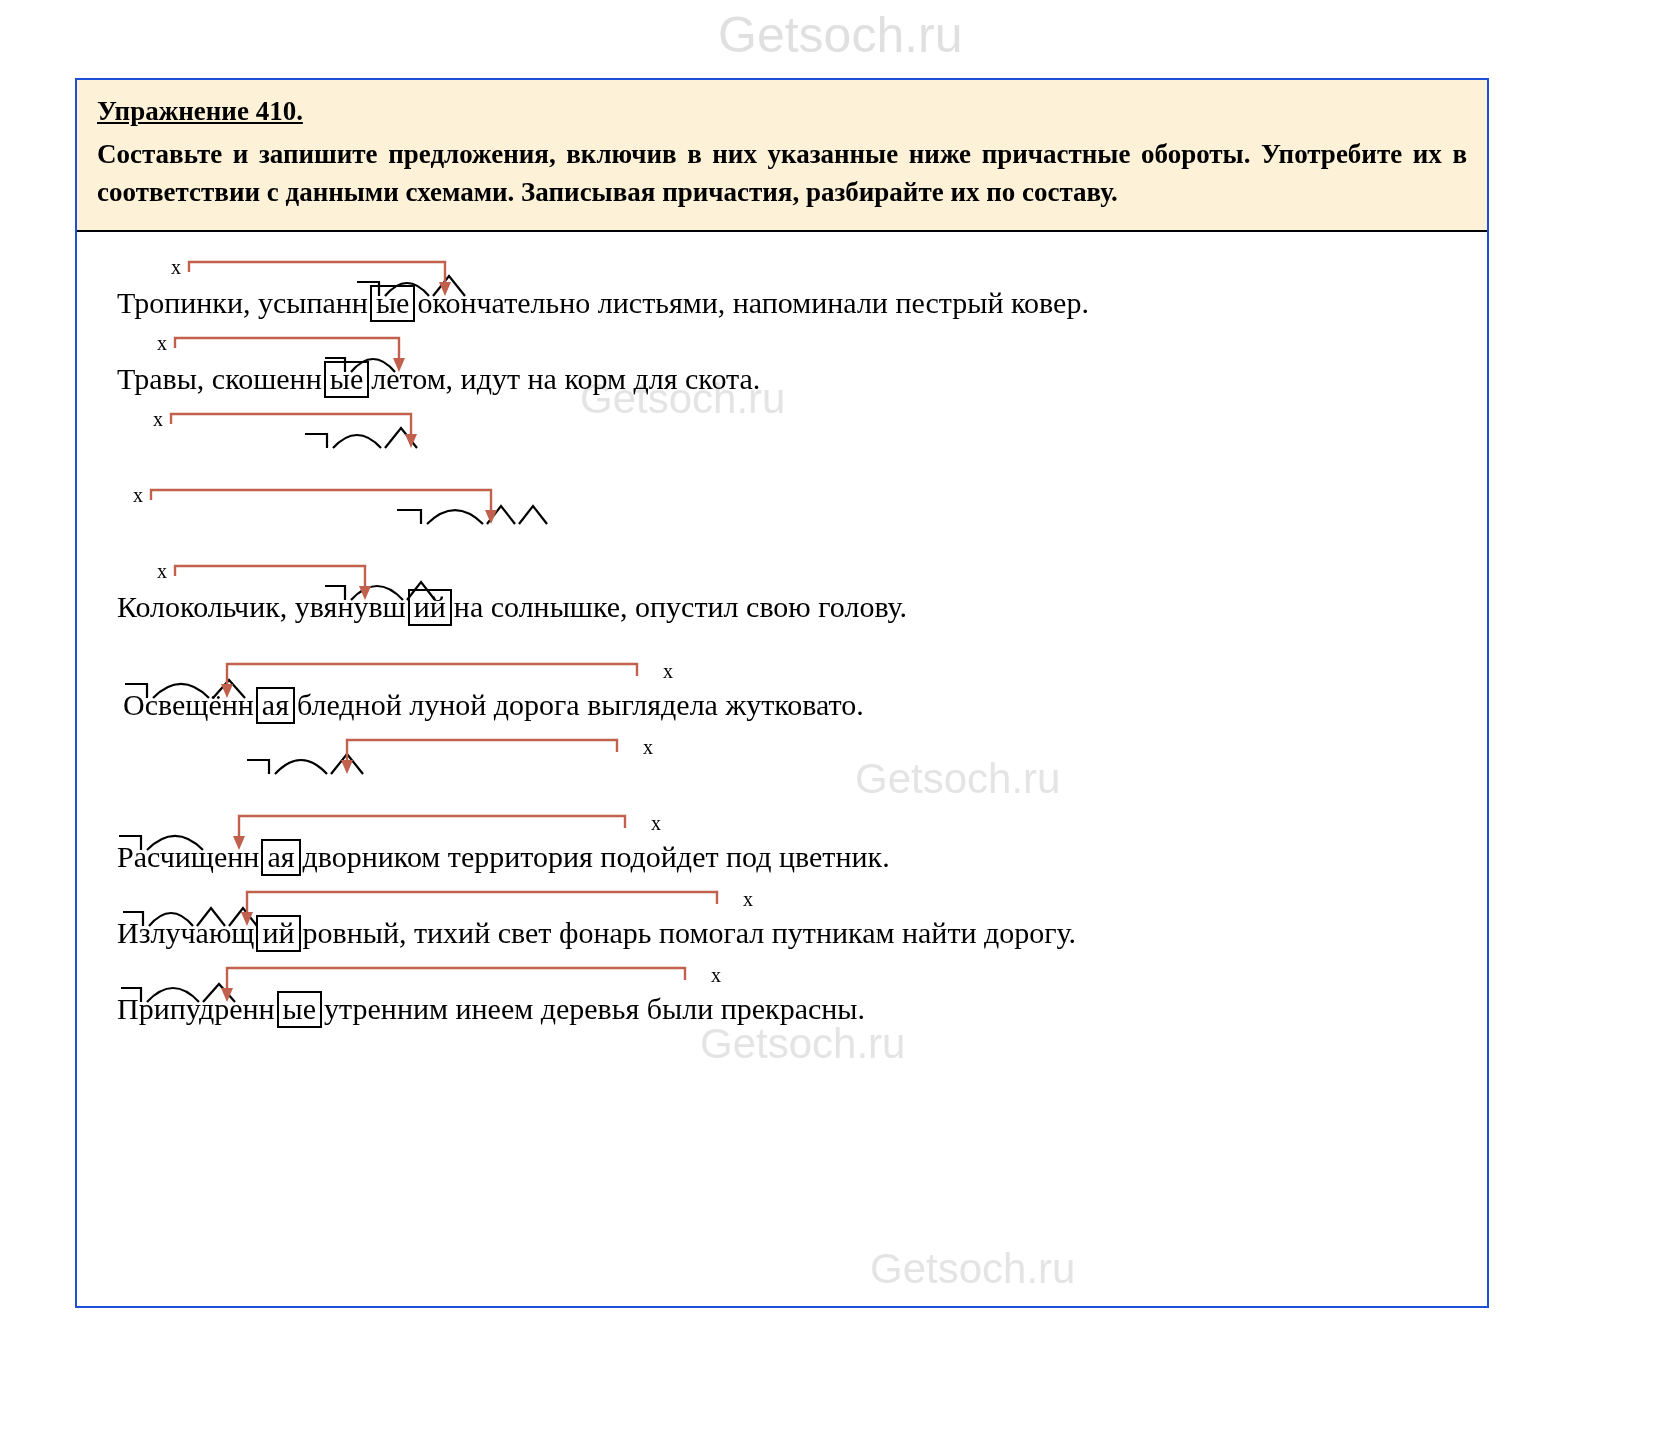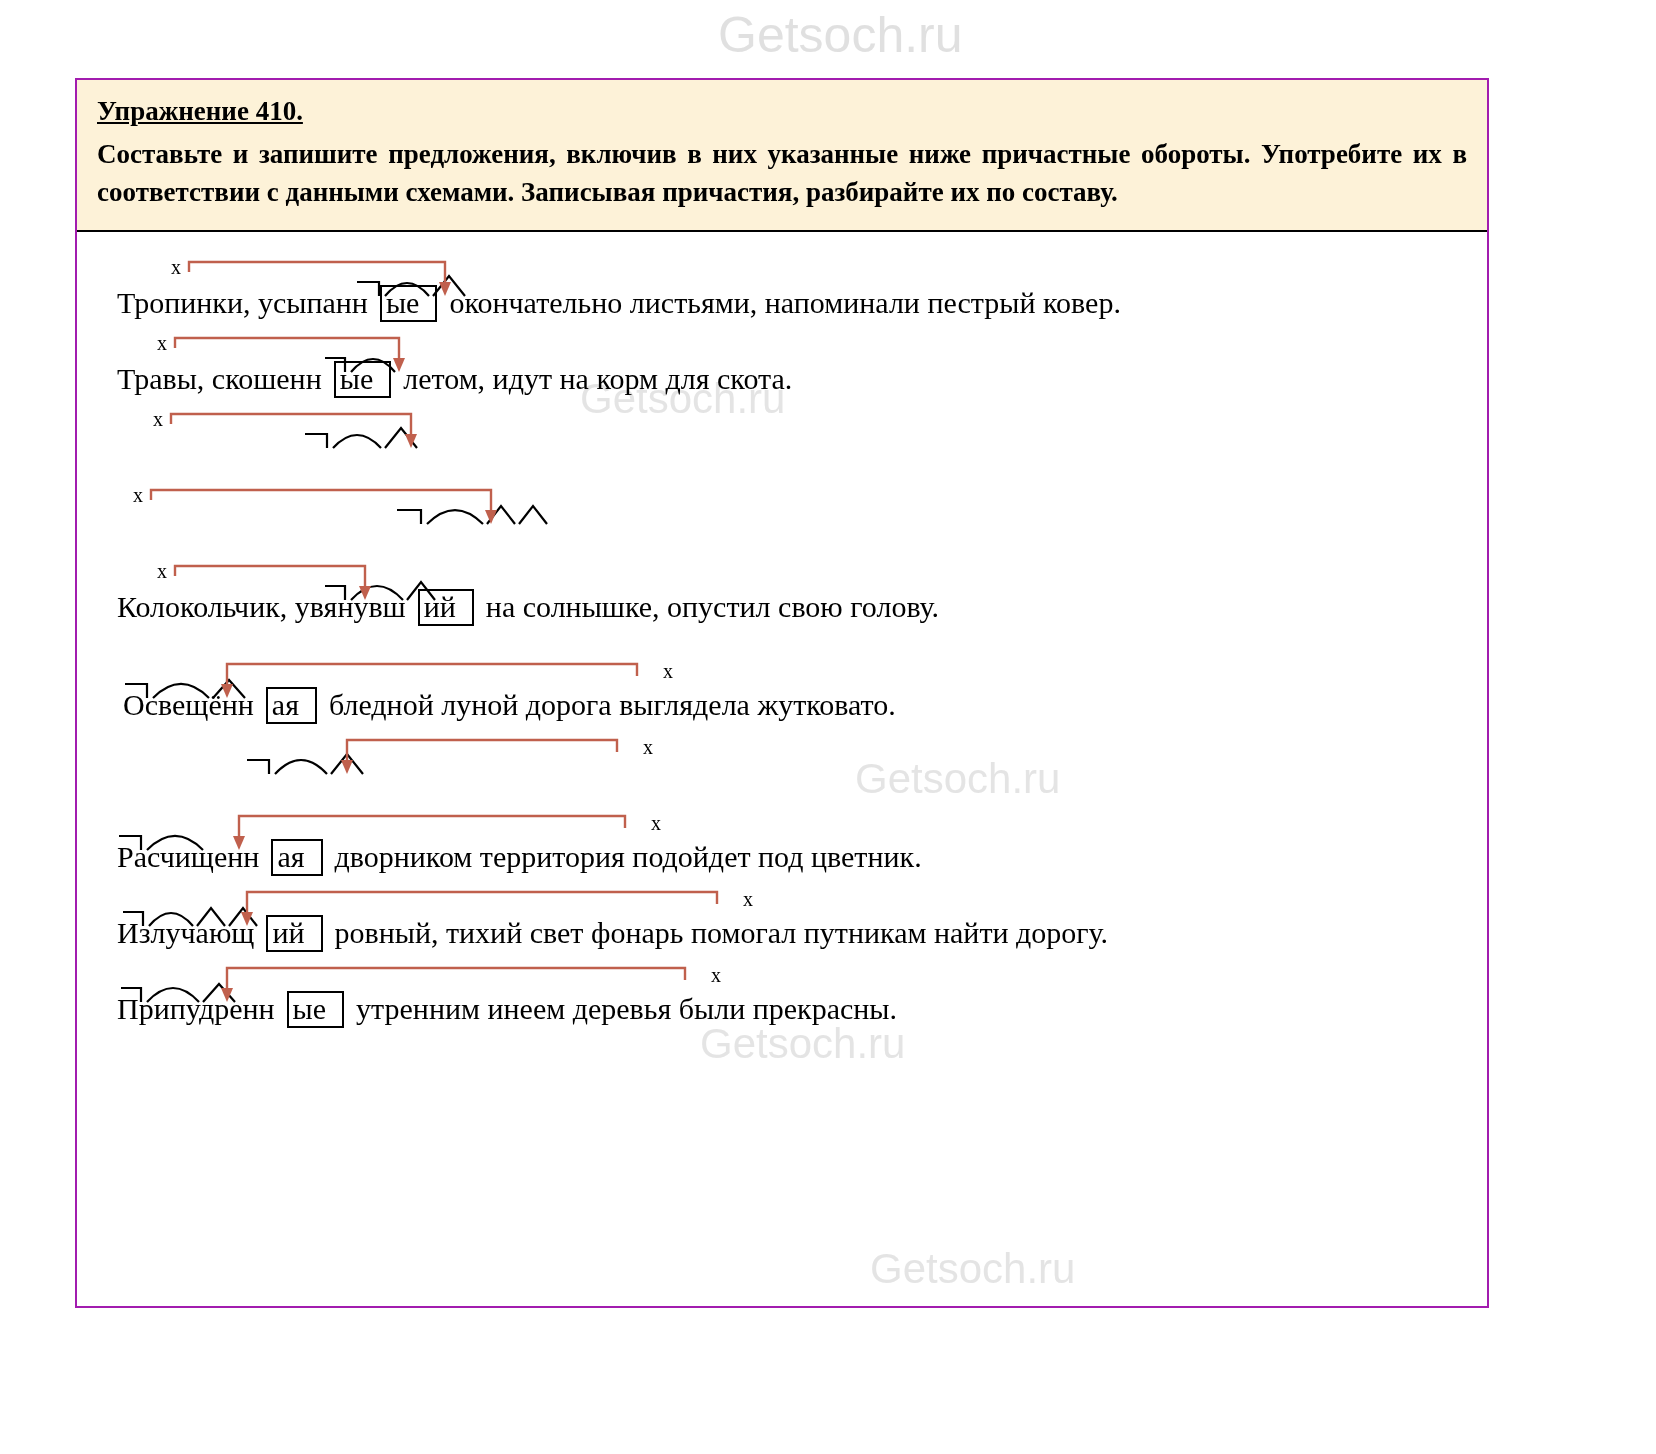--- a/index.html
+++ b/index.html
@@ -34,21 +34,21 @@
   .wm-mid3   { top: 1020px; left: 700px; font-size: 42px; }
   .wm-bot    { top: 1245px; left: 870px; font-size: 42px; }
 
   
   .sheet {
     position: absolute;
     left: 75px;
     top: 78px;
     width: 1414px;
     height: 1230px;
-    border: 2px solid #a21caf;
+    border: 2px solid #1d4ed8;
     box-sizing: border-box;
     background: transparent;
   }
 
   .task-header {
     background: #fdf2d8;
     border-bottom: 2px solid #000;
     padding: 16px 20px 18px 20px;
     box-sizing: border-box;
   }
@@ -79,22 +79,22 @@
     position: absolute;
     bottom: 8px;
     font-size: 30px;
     white-space: nowrap;
     line-height: 1;
   }
   .seg { display: inline; }
   .boxed {
     display: inline-block;
     border: 2px solid #000;
-    padding: 0 16px 1px 4px;
-    margin: 0 12px;
+    padding: 0 4px 1px 4px;
+    margin: 0 2px;
     line-height: 1.05;
   }
 
   
   .ov {
     position: absolute;
     left: 0;
     top: 0;
     overflow: visible;
     pointer-events: none;

